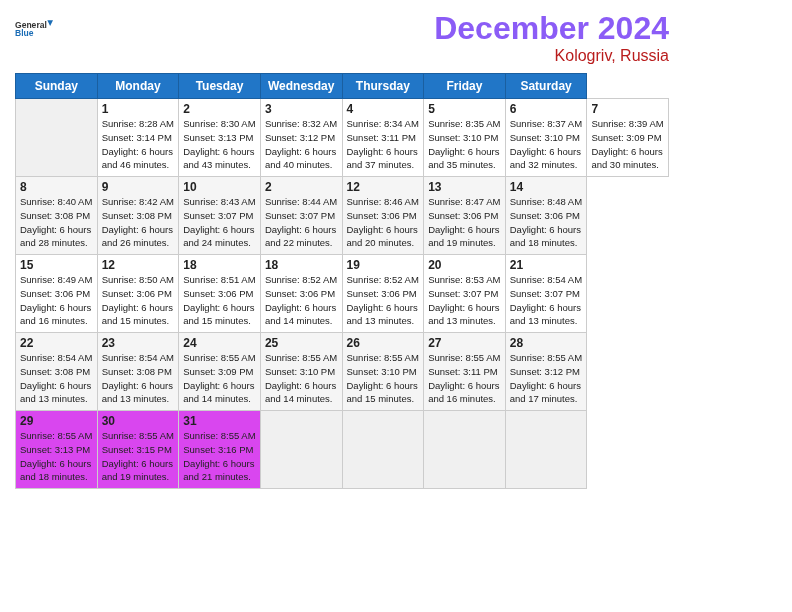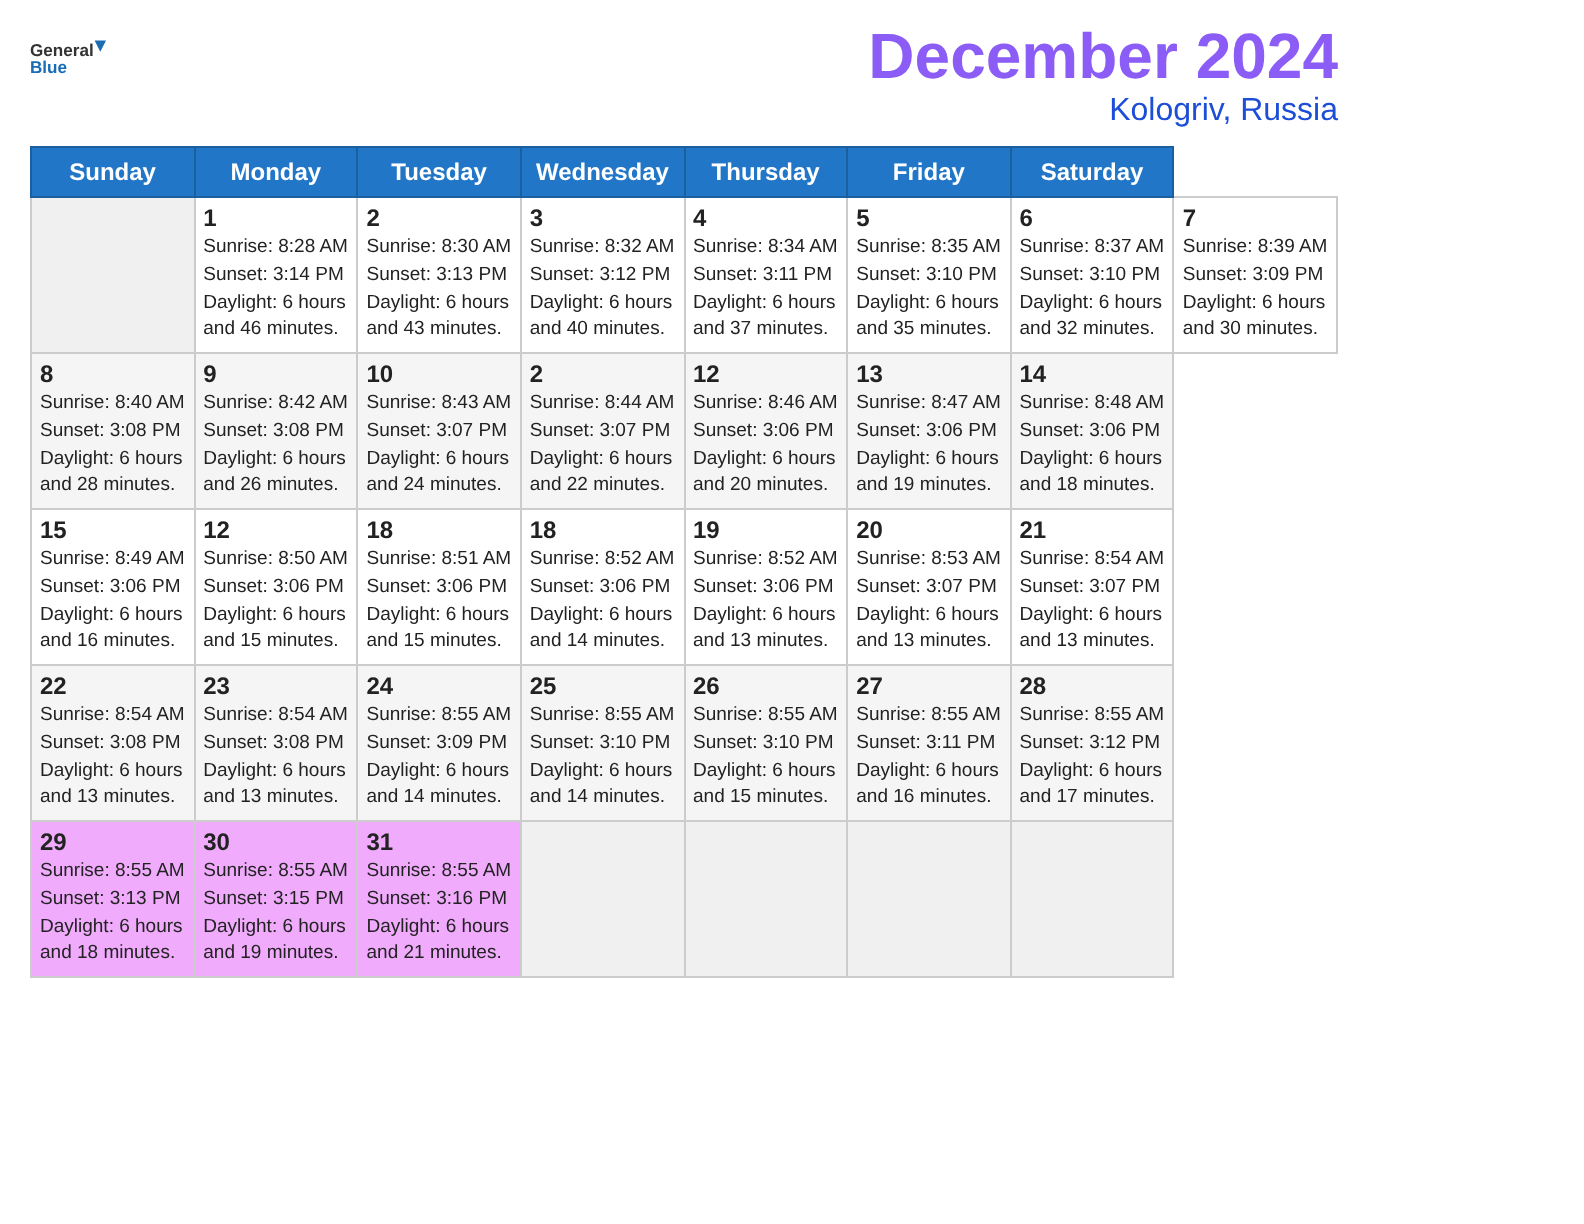--- a/index.html
+++ b/index.html
@@ -28,21 +28,21 @@
     .title-block {
       text-align: right;
     }
     .month-title {
       font-size: 32px;
       font-weight: bold;
       color: #8b5cf6;
     }
     .location-title {
       font-size: 16px;
-      color: #1d4ed8;
+      color: #b91c1c;
     }
     table {
       width: 100%;
       border-collapse: collapse;
       table-layout: fixed;
     }
     thead tr th {
       background-color: #2176c7;
       color: #fff;
       font-size: 12px;
@@ -57,21 +57,21 @@
       padding: 3px 4px;
       font-size: 9.5px;
       color: #222;
       height: 78px;
       background: #fff;
     }
     tbody tr:nth-child(even) td {
       background: #f5f5f5;
     }
     tbody tr:last-child td {
-      background: #f0abfc;
+      background: #d946ef;
     }
     .day-num {
       font-size: 12px;
       font-weight: bold;
       display: block;
       margin-bottom: 1px;
     }
     .day-info {
       line-height: 1.45;
     }

